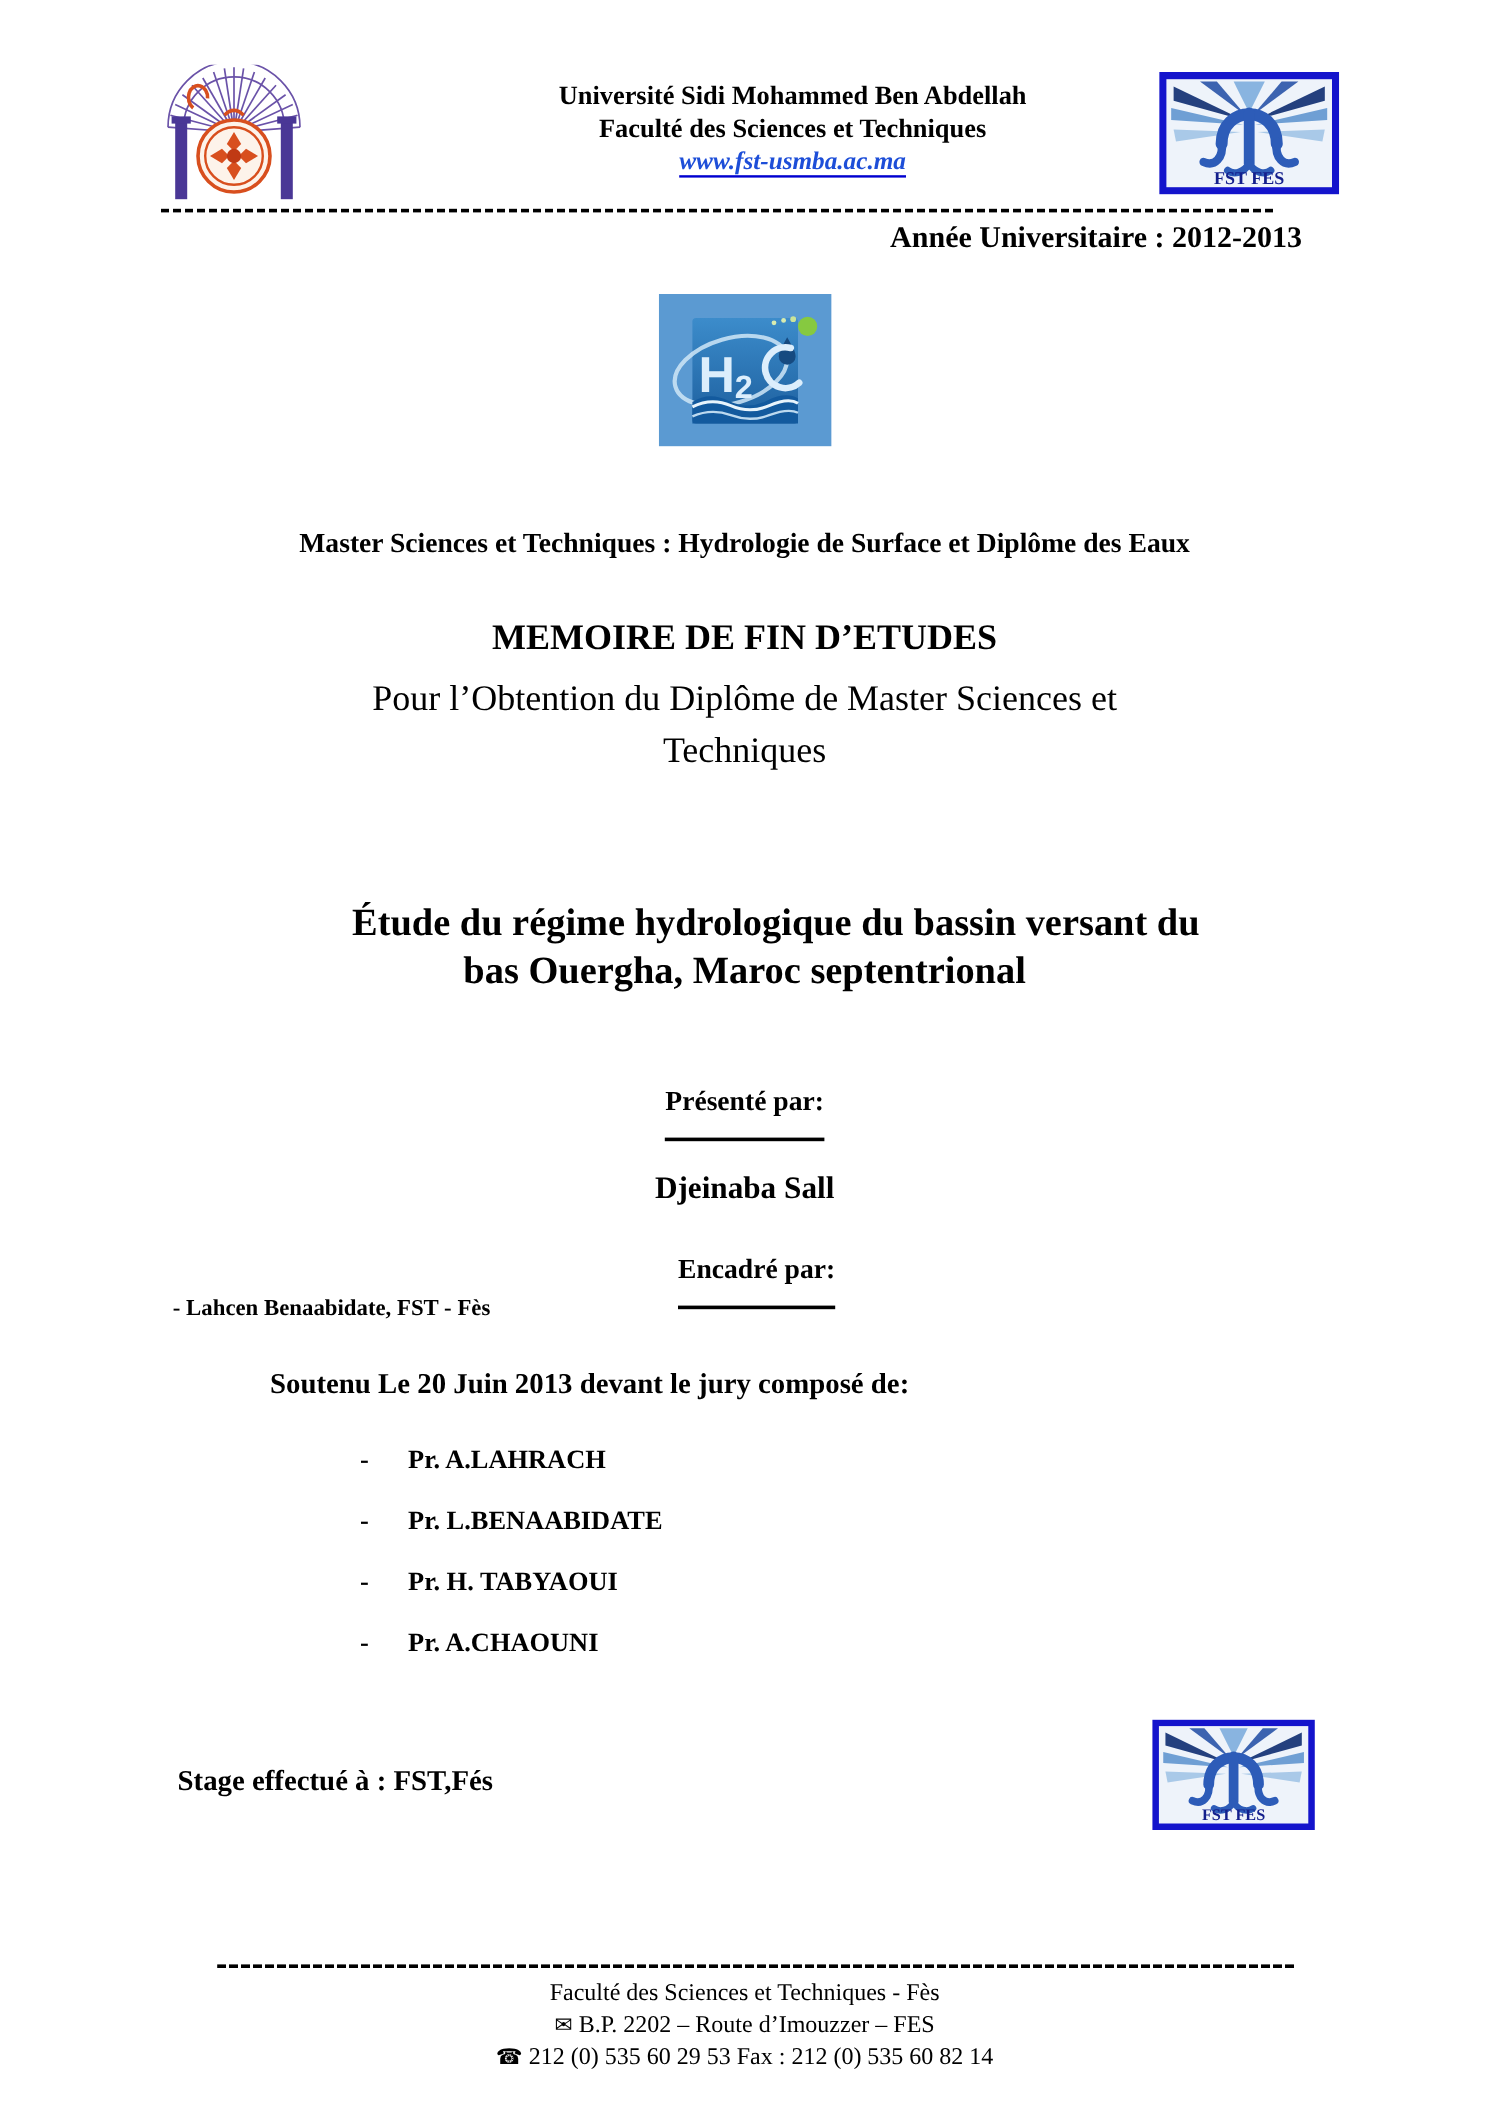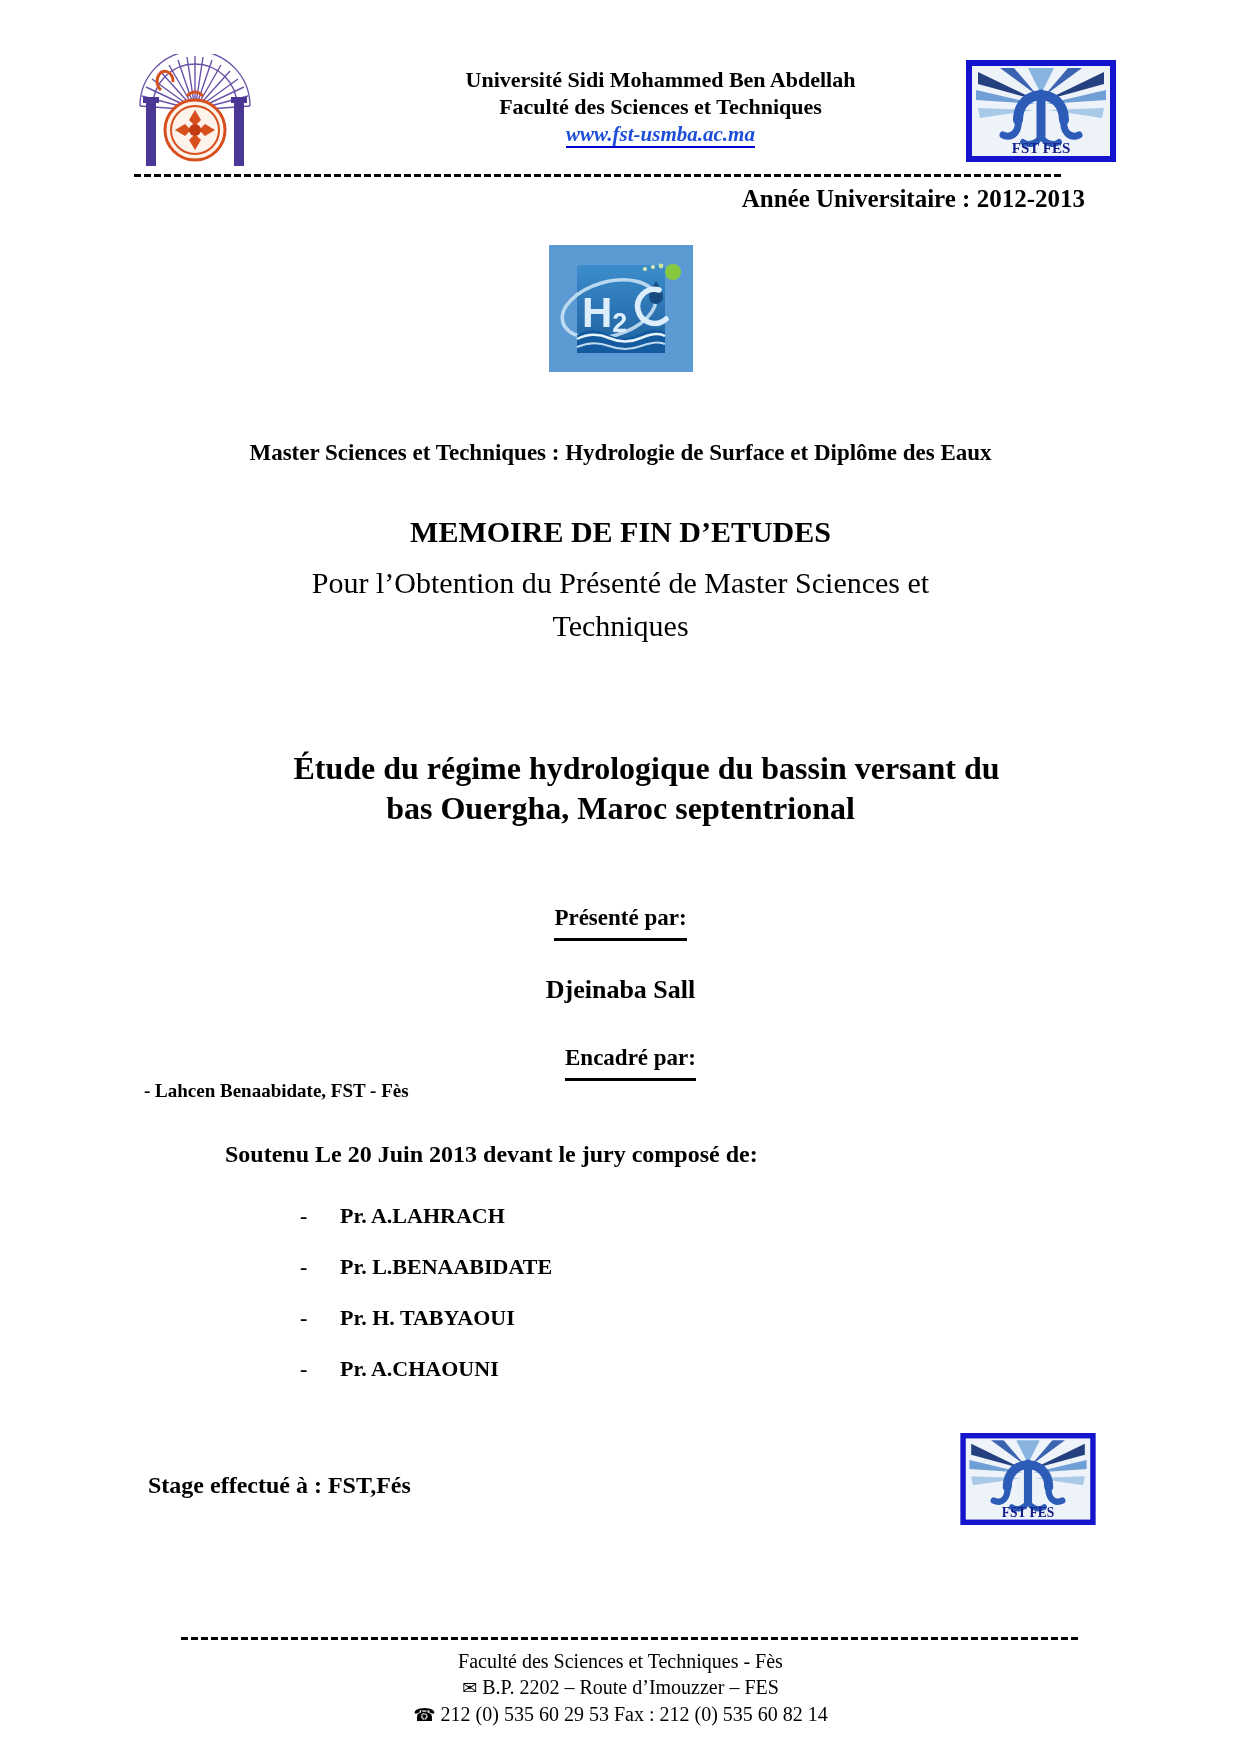--- a/index.html
+++ b/index.html
@@ -27,21 +27,21 @@
   #h2o { left:549px; top:245px; width:144px; height:127px; }
 
   #master-line { top:440px; font-size:23px; font-weight:bold; }
   #memoire-heading { top:515px; font-size:30px; font-weight:bold; }
   #memoire-sub { top:561px; font-size:30px; line-height:43px; }
 
   #title-1 { top:750px; font-size:32px; font-weight:bold;padding-left:26px; }
   #title-2 { top:790px; font-size:32px; font-weight:bold; }
 
   .ulabel { font-size:23px; font-weight:bold; }
-  .ulabel span { border-bottom:3px solid #000; padding-bottom:8px; }
+  .ulabel span { border-bottom:3px solid #000; padding-bottom:18px; }
   #presente-label { top:905px; }
   #author { top:975px; font-size:26px; font-weight:bold; }
   #encadre-label { top:1045px;margin-left:10px; }
   #supervisor { left:144px; top:1080px; font-size:19px; font-weight:bold; }
 
   #soutenu { left:225px; top:1141px; font-size:24px; font-weight:bold; }
 
   #jury { left:300px; top:1203px; font-size:22px; font-weight:bold; }
   .jury-item { display:flex; line-height:25px; margin-bottom:26px; }
   .jury-dash { width:40px; }
@@ -152,21 +152,21 @@
     <path d="M28 90 Q42 81 58 89 T 90 89 T 116 87 L116 108 L28 108 Z" fill="#135a9e"></path>
     <path d="M28 94 Q44 86 60 93 T 92 93 T 116 91" fill="none" stroke="#e8f4fc" stroke-width="2.5"></path>
     <path d="M28 102 Q44 95 60 101 T 92 101 T 116 99" fill="none" stroke="#bcd9ef" stroke-width="2"></path>
   </svg>
 </div>
 
 <div class="abs center" id="master-line">Master Sciences et Techniques : Hydrologie de Surface et Diplôme des Eaux</div>
 
 <div class="abs center" id="memoire-heading">MEMOIRE DE FIN D’ETUDES</div>
 <div class="abs center" id="memoire-sub">
-  <div>Pour l’Obtention du Présenté de Master Sciences et</div>
+  <div>Pour l’Obtention du Diplôme de Master Sciences et</div>
   <div>Techniques</div>
 </div>
 
 <div class="abs center" id="title-1">Étude du régime hydrologique du bassin versant du</div>
 <div class="abs center" id="title-2">bas Ouergha, Maroc septentrional</div>
 
 <div class="abs center ulabel" id="presente-label">
   <span>Présenté par:</span>
 </div>
 <div class="abs center" id="author">Djeinaba Sall</div>

